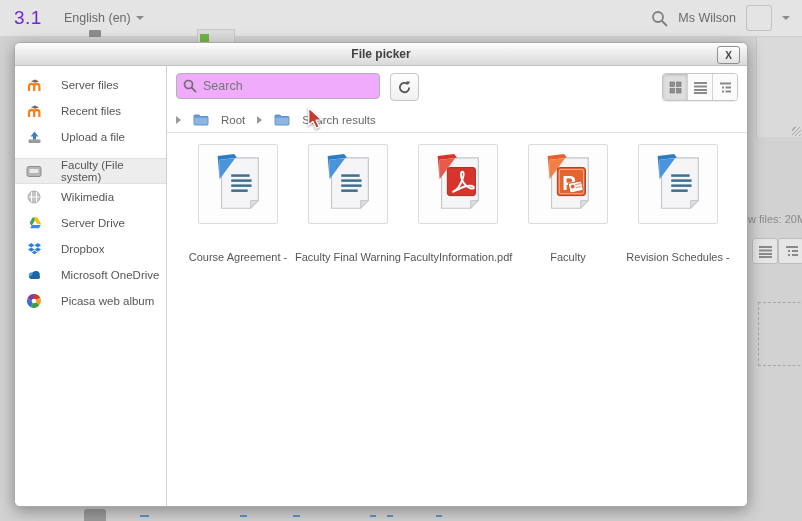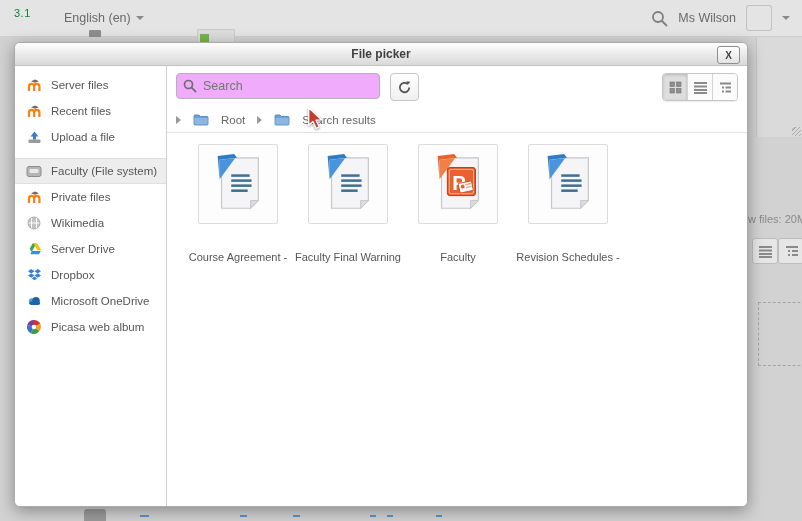--- a/index.html
+++ b/index.html
@@ -3,21 +3,21 @@
 <meta charset="utf-8">
 <style>
   html,body{margin:0;padding:0;}
   body{
     width:802px;height:521px;position:relative;overflow:hidden;
     font-family:"Liberation Sans","DejaVu Sans",sans-serif;
     background:#d2d2d2;
   }
   
   .topbar{position:absolute;left:0;top:0;width:802px;height:36px;background:#e4e4e4;border-bottom:1px solid #d0d0d0;}
-  .brand{position:absolute;left:14px;top:7px;font-size:11px;color:#15803d;letter-spacing:.5px;}
+  .brand{position:absolute;left:14px;top:7px;font-size:19px;color:#6d28d9;letter-spacing:.5px;}
   .lang{position:absolute;left:64px;top:11px;font-size:12.5px;color:#6a6a6a;display:flex;align-items:center;gap:5px;cursor:pointer;}
   .caret{width:0;height:0;border-left:4px solid transparent;border-right:4px solid transparent;border-top:4px solid #8a8a8a;display:inline-block;}
   .topbar-right{position:absolute;right:12px;top:0;height:36px;display:flex;align-items:center;gap:10px;}
   .user-name{font-size:12.5px;color:#6a6a6a;}
   .avatar{width:26px;height:26px;border-radius:3px;background:
      radial-gradient(circle at 50% 38%, #f3d3ac 0 34%, #d3a877 35% 58%, #a780522 59%),
      linear-gradient(160deg,#cfa97b 0%,#b08a58 60%,#8f6e44 100%);
      box-shadow:inset 0 0 0 1px rgba(0,0,0,.15);}
   
   .frag{position:absolute;}
@@ -37,21 +37,21 @@
      border:1px solid #a9a9a9;border-radius:6px;box-shadow:0 4px 16px rgba(0,0,0,.35);}
   .dialog-header{height:22px;border-radius:5px 5px 0 0;background:linear-gradient(#fdfdfd,#d9d9d9);
      border-bottom:1px solid #c2c2c2;position:relative;display:flex;align-items:center;justify-content:center;}
   .dialog-title{font-size:12px;font-weight:bold;color:#3f3f3f;text-align:center;}
   .close-btn{position:absolute;right:7px;top:3px;width:21px;height:16px;border:1px solid #8e8e8e;border-radius:3px;
      background:linear-gradient(#fff,#e3e3e3);display:flex;align-items:center;justify-content:center;
      font-size:10px;font-weight:bold;color:#444;cursor:pointer;}
   .dialog-body{display:flex;height:440px;}
   
   .repo-list{width:152px;border-right:1px solid #cfcfcf;padding-top:6px;box-sizing:border-box;border-radius:0 0 0 5px;background:#fff;}
-  .repo-item{height:26px;display:flex;align-items:center;gap:9px;padding-left:11px;font-size:11.5px;color:#555;cursor:pointer;}
+  .repo-item{height:26px;display:flex;align-items:center;gap:19px;padding-left:11px;font-size:11.5px;color:#555;cursor:pointer;}
   .repo-item.selected{background:#ededed;border-top:1px solid #e0e0e0;border-bottom:1px solid #e0e0e0;height:24px;margin-top:8px;}
   .repo-icon{width:16px;height:14px;flex:0 0 16px;display:flex;align-items:center;justify-content:center;}
   
   .main{flex:1;position:relative;border-radius:0 0 5px 0;background:#fff;}
   .toolbar{padding:7px 10px 6px 9px;position:relative;}
   .search-wrap{position:relative;display:inline-block;}
   .search-input{width:170px;height:24px;border:1px solid #b3b3b3;border-radius:4px;padding:0 6px 0 26px;
      font-size:12.5px;color:#333;font-family:inherit;outline:none;background:#f0abfc;}
   .search-input::placeholder{color:#757575;}
   .search-glyph{position:absolute;left:7px;top:6px;}
@@ -170,29 +170,20 @@
         <span class="repo-icon">
           <svg width="16" height="13" viewBox="0 0 16 13">
               <rect x="1" y="1.5" width="14" height="10" rx="2" fill="#b5b5b5" stroke="#8c8c8c"></rect>
               <rect x="3.5" y="4" width="9" height="4" rx="1" fill="#e9e9e9"></rect>
             </svg>
         </span>
         <span>Faculty (File system)</span>
       </div>
       <div class="repo-item">
         <span class="repo-icon">
-          <svg width="15" height="14" viewBox="0 0 15 14">
-              <polygon points="4,3.2 8,1.6 12,3.2 8,4.8" fill="#6b6b6b"></polygon>
-              <path d="M2,13 V8.5 a2.6,2.6 0 0 1 5.2,0 M7.2,13 V8.5 M7.2,8.5 a2.6,2.6 0 0 1 5.2,0 V13" fill="none" stroke="#f98012" stroke-width="2.2"></path>
-            </svg>
-        </span>
-        <span>Private files</span>
-      </div>
-      <div class="repo-item">
-        <span class="repo-icon">
           <svg width="14" height="14" viewBox="0 0 14 14">
               <circle cx="7" cy="7" r="6" fill="#c3c3c3"></circle>
               <path d="M4.5,1.5 V12.5 M9.5,1.5 V12.5 M1,7 H13" stroke="#fff" stroke-width="1"></path>
               <circle cx="7" cy="7" r="6" fill="none" stroke="#9e9e9e" stroke-width=".8"></circle>
             </svg>
         </span>
         <span>Wikimedia</span>
       </div>
       <div class="repo-item">
         <span class="repo-icon">
@@ -349,20 +340,33 @@
                   <rect x="25" y="22" width="19" height="2.6"></rect>
                   <rect x="25" y="27.2" width="21" height="2.6"></rect>
                   <rect x="25" y="32.4" width="21" height="2.6"></rect>
                   <rect x="25" y="37.6" width="17" height="2.6"></rect>
                 </g>
               </svg>
           </span>
           <span class="file-label">Faculty Final Warning</span>
         </div>
 
+        <div class="file-tile">
+          <span class="thumb">
+            <svg width="62" height="62" viewBox="0 0 64 64">
+                <path d="M15,5 H53 V49 L45,57 H15 Z" fill="#f5f5f7" stroke="#c6c6cb" stroke-width="1.2"></path>
+                <path d="M53,49 L45,57 L45,49 Z" fill="#dcdcdf" stroke="#c6c6cb" stroke-width="1"></path>
+                <polygon points="13,28 13,7 31,5 28,1 11,3" fill="#d5352b"></polygon>
+                <polygon points="13,27 13,7 29,5.5" fill="#e85b4a"></polygon>
+                <rect x="21" y="15" width="29" height="29" rx="2.5" fill="#d5352b" stroke="#b02a20"></rect>
+                <path d="M27,40 c3.5-1.5 7.5-7 9.5-12.5 1.3-3.6 1.8-7 .7-7.8 -1.2-.8-2.4.6-2.2,3.2 .4,5.4 4.4,11.6 9.4,13.4 2.6.9 4.4.4 3.9-1 -.5-1.6-4.6-2-8.4-1 -3.8,1-8.6,3.6-12.9,5.7" stroke="#fff" stroke-width="2" fill="none" stroke-linecap="round"></path>
+              </svg>
+          </span>
+          <span class="file-label">FacultyInformation.pdf</span>
+        </div>
 
         <div class="file-tile">
           <span class="thumb">
             <svg width="62" height="62" viewBox="0 0 64 64">
                 <path d="M15,5 H53 V49 L45,57 H15 Z" fill="#f5f5f7" stroke="#c6c6cb" stroke-width="1.2"></path>
                 <path d="M53,49 L45,57 L45,49 Z" fill="#dcdcdf" stroke="#c6c6cb" stroke-width="1"></path>
                 <polygon points="13,28 13,7 31,5 28,1 11,3" fill="#e8622d"></polygon>
                 <polygon points="13,27 13,7 29,5.5" fill="#f08048"></polygon>
                 <rect x="21" y="15" width="29" height="29" rx="2.5" fill="#e8622d" stroke="#b23a1c"></rect>
                 <rect x="23" y="17" width="25" height="25" rx="1.8" fill="none" stroke="#f7b08c"></rect>

